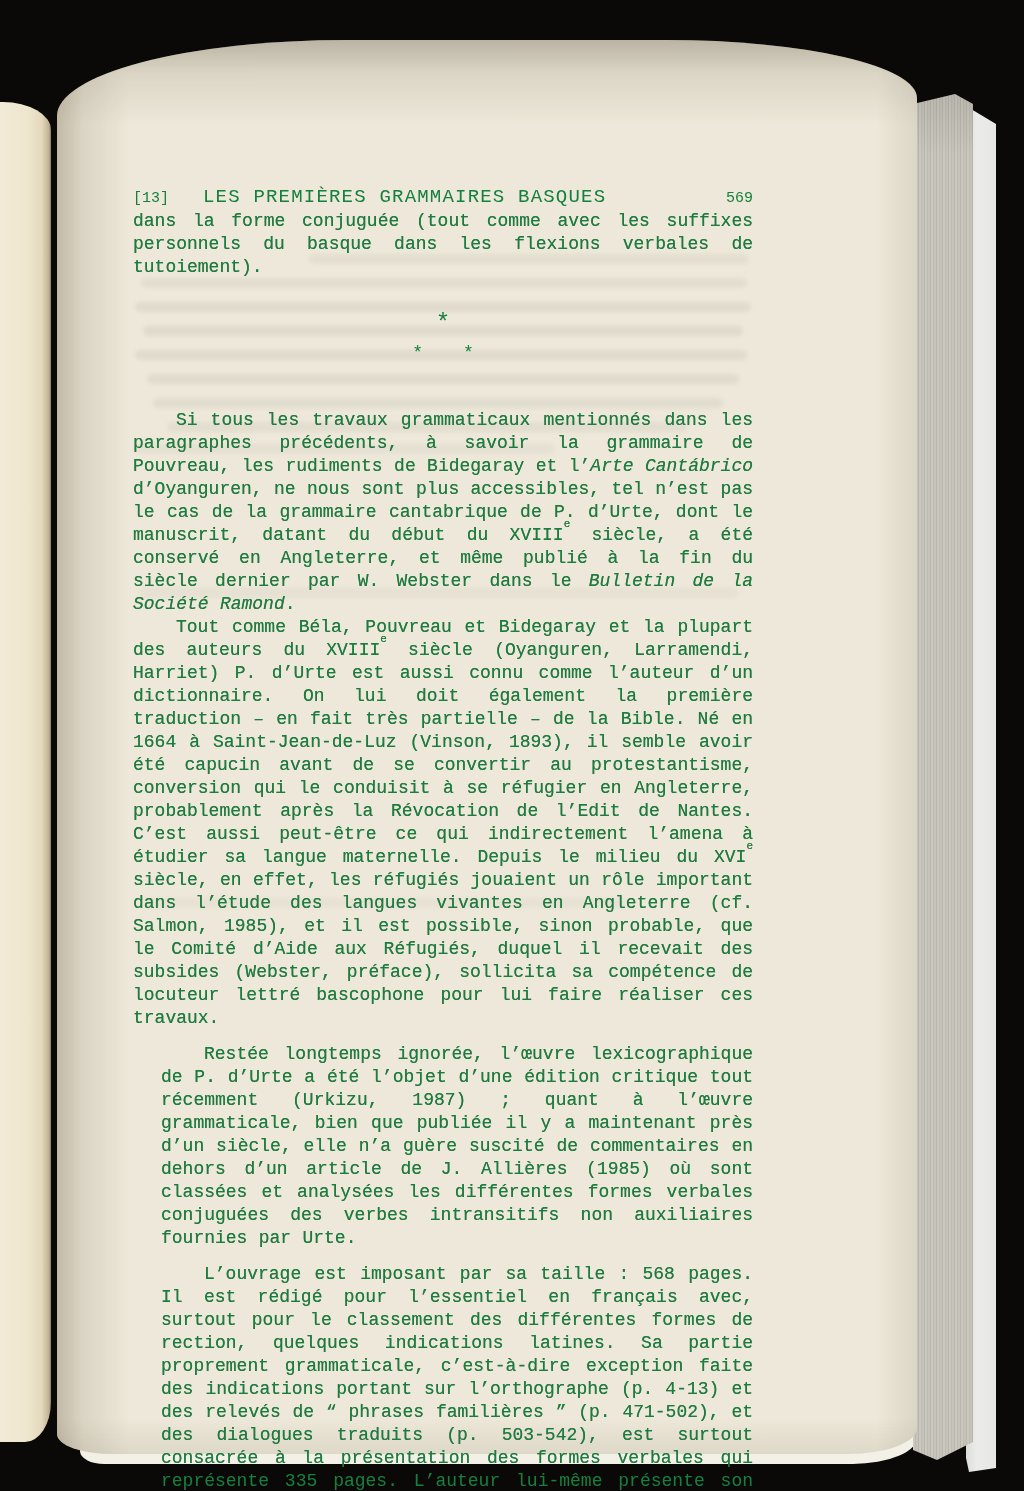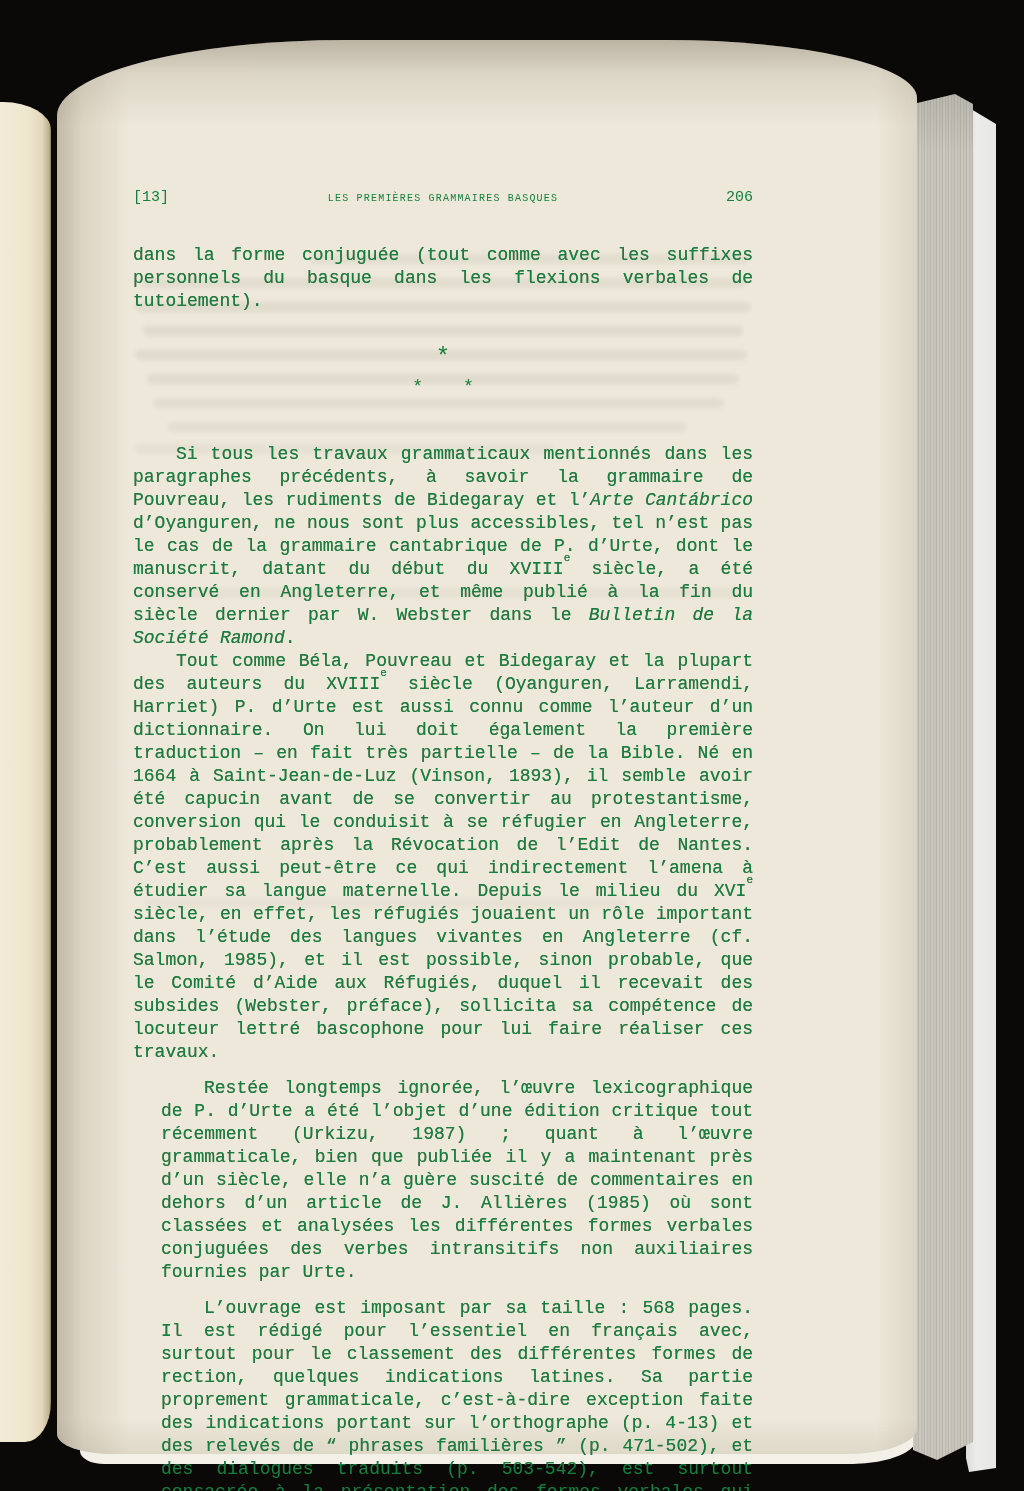--- a/index.html
+++ b/index.html
@@ -83,33 +83,33 @@
   }
 
   .running-header {
     display: flex; align-items: baseline;
     font-size: 15px; line-height: 23px;
     white-space: nowrap;
   }
   .running-header .slot-left  { width: 70px; text-align: left; }
   .running-header .slot-right { width: 70px; text-align: right; }
   .running-header .title {
-    flex: 1; text-align: center;
-    font-size: 10px; letter-spacing: 1.2px;
+    flex: 1; text-align: left;
+    font-size: 19px; letter-spacing: 1.2px;
   }
 
   .text-body { font-size: 18px; line-height: 23px; }
   .para {
     margin: 0; text-align: justify;
     text-shadow: 0 0 0.5px rgba(35,28,20,0.55);
     word-spacing: 0.5px;
   }
   .para.indent { text-indent: 43px; }
   .para.gap { margin-top: 13px; margin-left: 28px; }
-  .para:first-of-type { margin-top: 34px; }
+  .para:first-of-type { }
   .para em { font-style: italic; }
   .para sup { font-size: 11px; line-height: 0; position: relative; top: -6px; }
 
   .star-sep { text-align: center; margin-top: 32px; font-size: 24px; line-height: 26px; }
   .star-pair { display: flex; justify-content: center; gap: 40px; margin-top: 5px; }
   .star-sep + .para, .star-pair + .para { margin-top: 44px; }
 </style>
 </head>
 <body>
 
@@ -129,21 +129,21 @@
   <div class="ghost" style="left:96px;  top:358px; width:570px; opacity:.12;"></div>
   <div class="ghost" style="left:110px; top:382px; width:520px; opacity:.10;"></div>
   <div class="ghost" style="left:78px;  top:404px; width:420px; opacity:.08;"></div>
   <div class="ghost" style="left:82px;  top:548px; width:600px; opacity:.07;"></div>
   <div class="ghost" style="left:88px;  top:858px; width:480px; opacity:.06;"></div>
 
   <div class="content">
     <div class="running-header">
       <span class="slot-left">[13]</span>
       <span class="title">LES PREMIÈRES GRAMMAIRES BASQUES</span>
-      <span class="slot-right">206</span>
+      <span class="slot-right">569</span>
     </div>
 
     <div class="text-body">
 
     <p class="para"><span>dans la forme conjuguée (tout comme avec les suffixes personnels du basque dans les flexions verbales de tutoiement).</span></p>
   <div class="star-sep">
     <span>*</span>
   </div>
   <div class="star-pair">
     <span>*</span>

